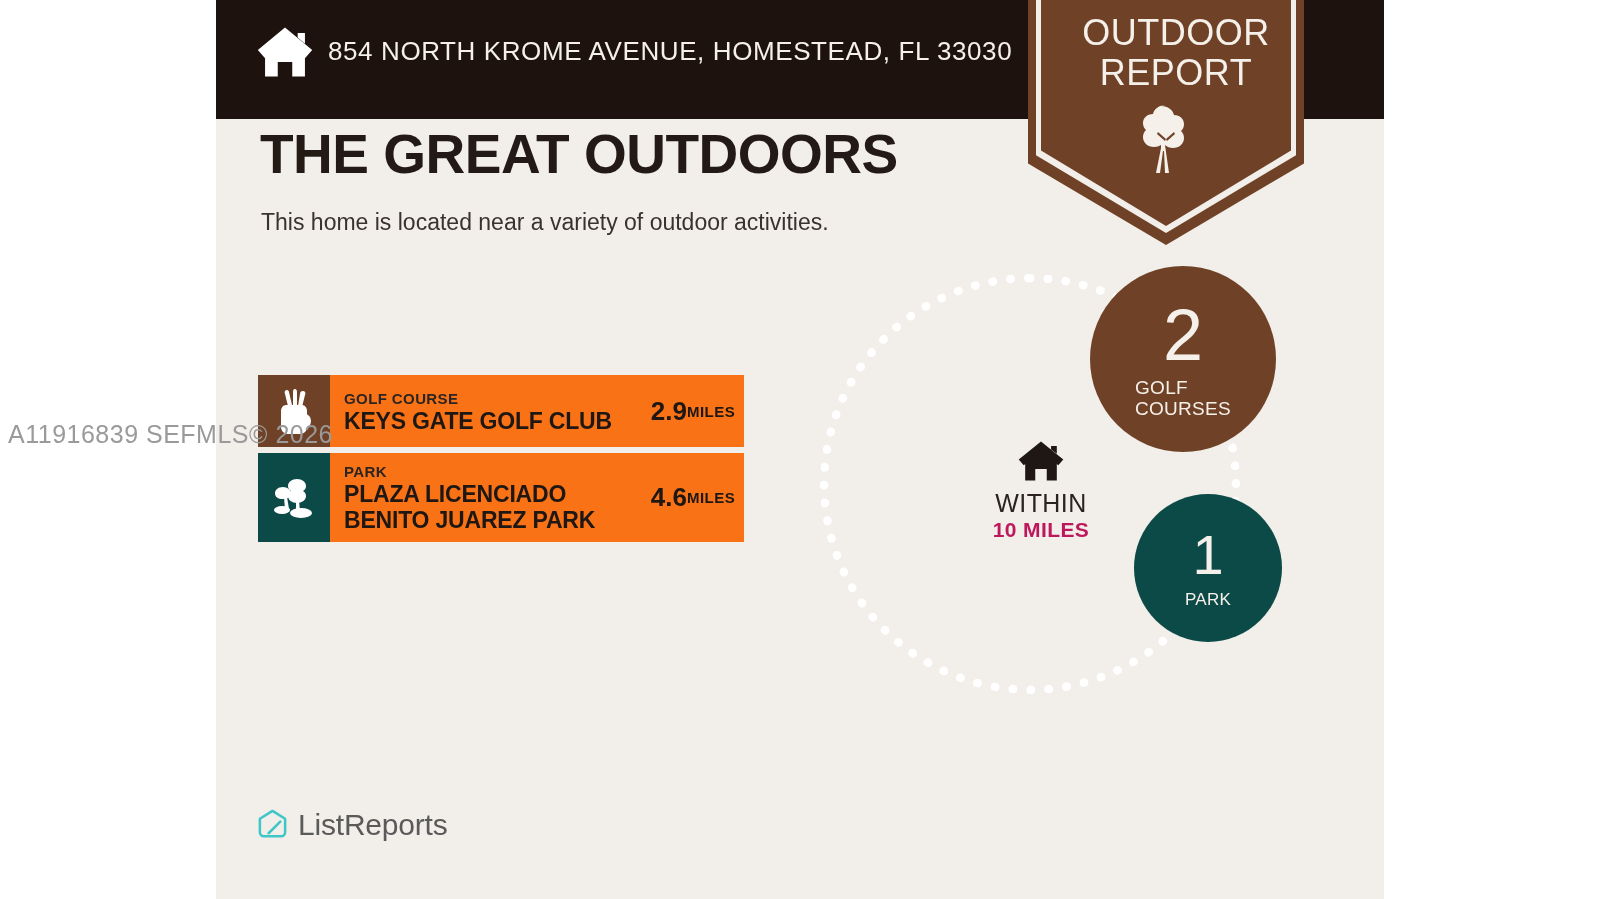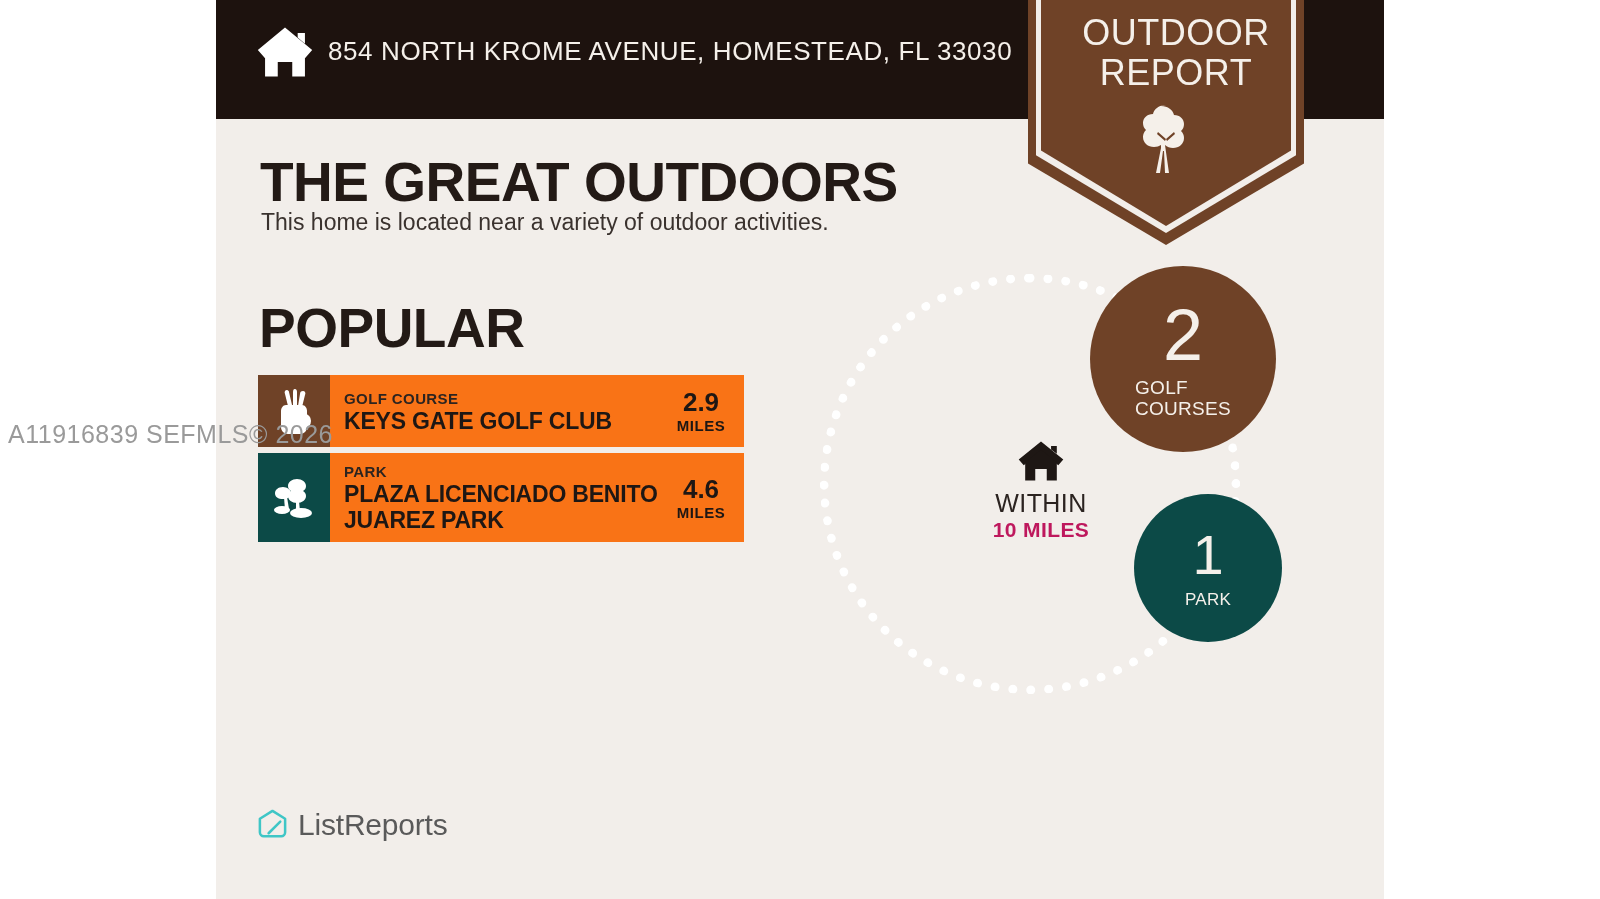--- a/index.html
+++ b/index.html
@@ -77,21 +77,21 @@
   }
   .badge-l1,.badge-l2{
     position:absolute;width:270px;text-align:center;
     color:#f5f0ea;font-weight:400;letter-spacing:0.5px;
   }
   .badge-l1{top:22px;font-size:36px;}
   .badge-l2{top:62px;font-size:36px;}
   .badge-tree{position:absolute;left:97px;top:113px;width:56px;height:72px;}
   
   .h-title{
-    position:absolute;left:44px;top:150px;
+    position:absolute;left:44px;top:122px;
     font-size:55px;font-weight:bold;letter-spacing:-0.5px;
     color:#231a16;
   }
   .h-sub{
     position:absolute;left:45px;top:209px;
     font-size:23px;color:#3a322e;
   }
   .h-popular{
     position:absolute;left:43px;top:296px;
     font-size:55px;font-weight:bold;letter-spacing:-0.5px;
@@ -115,22 +115,22 @@
   }
   .row-cat{
     font-size:15px;font-weight:bold;letter-spacing:0.4px;
     color:#2c2420;line-height:19px;
   }
   .row-name{
     font-size:23px;font-weight:bold;letter-spacing:-0.2px;
     color:#1e1714;line-height:26px;
   }
   .row-dist{
-    flex:0 0 86px;padding:9px 0 9px 0;
-    display:flex;flex-direction:column;
+    flex:0 0 86px;padding:9px 8px 9px 0;
+    display:flex;flex-direction:row;
     align-items:center;justify-content:center;
   }
   .dist-num{font-size:26px;font-weight:bold;color:#1e1714;line-height:29px;}
   .dist-unit{font-size:15px;font-weight:bold;letter-spacing:0.5px;color:#1e1714;}
   
   .ring{
     position:absolute;left:604px;top:274px;
     width:420px;height:420px;
     border-radius:50%;
     border:9px dotted #ffffff;
@@ -205,21 +205,20 @@
           <svg class="badge-tree" viewBox="0 0 56 72">
             <path fill="#f5f0ea" d="M28 2 c-7 0-12 4-13 9 -6 0-10 4-10 9 0 3 1 5 3 7 -2 2-3 4-3 7 0 6 5 10 11 10 3 0 5-1 7-2 l0 3 -5 25 h4 l3 -22 1 0 1 22 h4 l-4 -28 c2 2 5 3 8 3 6 0 11-4 11-10 0-3-1-5-3-7 2-2 3-4 3-7 0-5-4-9-10-9 -1-5-6-9-13-9 z"></path>
             <path fill="#6f4227" d="M27 38 l-8 -7 1 -2 8 7 z M29 38 l8 -7 -1 -2 -8 7 z"></path>
           </svg>
         </div>
       </div>
     </div>
 
     <div class="h-title">THE GREAT OUTDOORS</div>
     <div class="h-sub">This home is located near a variety of outdoor activities.</div>
-    <div class="h-popular">POPULAR</div>
 
     <div class="list">
 
       <div class="row">
         <div class="row-icon icon-golf">
           <svg width="42" height="46" viewBox="0 0 42 46">
             <path fill="#ffffff" d="M14 2 c-2 0-3 2-2 4 l3 12 4 -1 -3 -13 c0-1-1-2-2-2z"></path>
             <path fill="#ffffff" d="M22 1 c-2 0-2 2-2 4 l0 13 4 0 0 -14 c0-2-1-3-2-3z"></path>
             <path fill="#ffffff" d="M30 3 c-2 0-3 1-3 3 l-2 12 4 1 3 -12 c1-2 0-4-2-4z"></path>
             <path fill="#ffffff" d="M13 17 h16 c3 0 5 3 5 6 v16 c0 4-3 7-7 7 h-12 c-4 0-7-3-7-7 v-16 c0-3 2-6 5-6z"></path>

